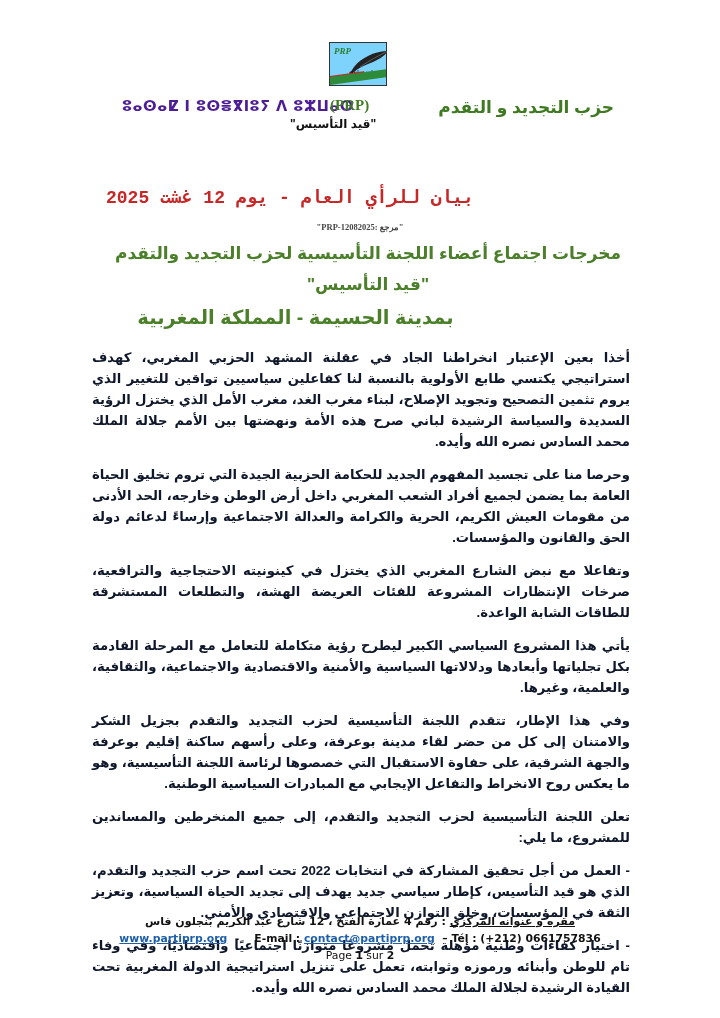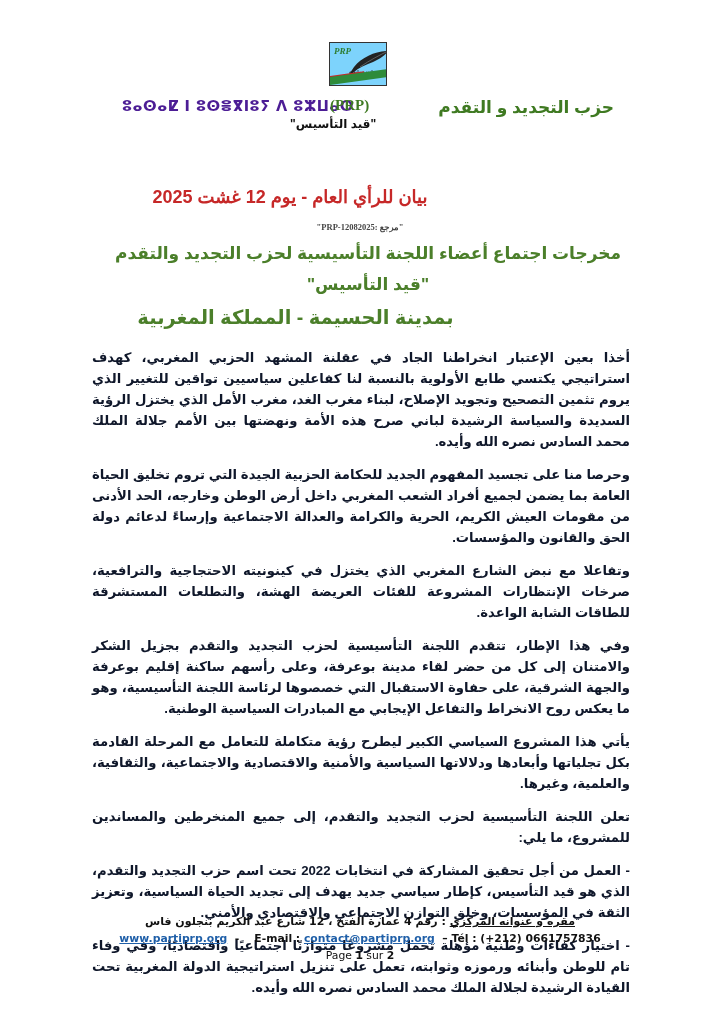--- a/index.html
+++ b/index.html
@@ -29,21 +29,21 @@
     position: absolute; right: 106px; top: 97px; direction: rtl;
     font-weight: bold; font-size: 17px; color: #3f7a22; white-space: nowrap; text-align: center;
   }
   .hdr-sub {
     position: absolute; left: 290px; top: 117px; direction: rtl;
     font-weight: bold; font-size: 12px; color: #111; white-space: nowrap;
   }
 
   .title-date {
     position: absolute; left: 0; width: 580px; top: 186px; text-align: center; direction: rtl;
-    font-family: Liberation Sans, sans-serif; font-weight: bold; font-size: 18px; color: #c62828;
+    font-family: Liberation Mono, monospace; font-weight: bold; font-size: 18px; color: #c62828;
   }
   .ref {
     position: absolute; left: 0; width: 720px; top: 222px; text-align: center;
     font-family: "Liberation Serif", serif; font-weight: bold; font-size: 8.5px; color: #444;
   }
   .main-title {
     position: absolute; left: 108px; width: 520px; top: 238px; text-align: center; direction: rtl;
     font-weight: bold; font-size: 17px; line-height: 31px; color: #4b7f2a;
   }
   .city-title {
@@ -90,22 +90,22 @@
 
 <div class="title-date">بيان للرأي العام - يوم 12 غشت 2025</div>
 <div class="ref">"PRP-12082025: مرجع"</div>
 <div class="main-title">مخرجات اجتماع أعضاء اللجنة التأسيسية لحزب التجديد والتقدم "قيد التأسيس"</div>
 <div class="city-title">بمدينة الحسيمة - المملكة المغربية</div>
 
 <div class="body-text">
   <p>أخذا بعين الإعتبار انخراطنا الجاد في عقلنة المشهد الحزبي المغربي، كهدف استراتيجي يكتسي طابع الأولوية بالنسبة لنا كفاعلين سياسيين تواقين للتغيير الذي يروم تثمين التصحيح وتجويد الإصلاح، لبناء مغرب الغد، مغرب الأمل الذي يختزل الرؤية السديدة والسياسة الرشيدة لباني صرح هذه الأمة ونهضتها بين الأمم جلالة الملك محمد السادس نصره الله وأيده.</p>
   <p>وحرصا منا على تجسيد المفهوم الجديد للحكامة الحزبية الجيدة التي تروم تخليق الحياة العامة بما يضمن لجميع أفراد الشعب المغربي داخل أرض الوطن وخارجه، الحد الأدنى من مقومات العيش الكريم، الحرية والكرامة والعدالة الاجتماعية وإرساءً لدعائم دولة الحق والقانون والمؤسسات.</p>
   <p>وتفاعلا مع نبض الشارع المغربي الذي يختزل في كينونيته الاحتجاجية والترافعية، صرخات الإنتظارات المشروعة للفئات العريضة الهشة، والتطلعات المستشرقة للطاقات الشابة الواعدة.</p>
+  <p>يأتي هذا المشروع السياسي الكبير ليطرح رؤية متكاملة للتعامل مع المرحلة القادمة بكل تجلياتها وأبعادها ودلالاتها السياسية والأمنية والاقتصادية والاجتماعية، والثقافية، والعلمية، وغيرها.</p>
   <p>وفي هذا الإطار، تتقدم اللجنة التأسيسية لحزب التجديد والتقدم بجزيل الشكر والامتنان إلى كل من حضر لقاء مدينة بوعرفة، وعلى رأسهم ساكنة إقليم بوعرفة والجهة الشرقية، على حفاوة الاستقبال التي خصصوها لرئاسة اللجنة التأسيسية، وهو ما يعكس روح الانخراط والتفاعل الإيجابي مع المبادرات السياسية الوطنية.</p>
-  <p>يأتي هذا المشروع السياسي الكبير ليطرح رؤية متكاملة للتعامل مع المرحلة القادمة بكل تجلياتها وأبعادها ودلالاتها السياسية والأمنية والاقتصادية والاجتماعية، والثقافية، والعلمية، وغيرها.</p>
   <p>تعلن اللجنة التأسيسية لحزب التجديد والتقدم، إلى جميع المنخرطين والمساندين للمشروع، ما يلي:</p>
   <p>- العمل من أجل تحقيق المشاركة في انتخابات 2022 تحت اسم حزب التجديد والتقدم، الذي هو قيد التأسيس، كإطار سياسي جديد يهدف إلى تجديد الحياة السياسية، وتعزيز الثقة في المؤسسات، وخلق التوازن الاجتماعي والاقتصادي والأمني.</p>
   <p>- اختيار كفاءات وطنية مؤهلة تحمل مشروعًا متوازنًا اجتماعيًا واقتصاديًا، وفي وفاء تام للوطن وأبنائه ورموزه وثوابته، تعمل على تنزيل استراتيجية الدولة المغربية تحت القيادة الرشيدة لجلالة الملك محمد السادس نصره الله وأيده.</p>
 </div>
 
 <div class="footer">
   <div class="addr">
     <span class="u">مقره و عنوانه المركزي</span>
     <span>:  رقم 4 عمارة الفتح ، 12 شارع عبد الكريم بنجلون فاس</span>
   </div>

